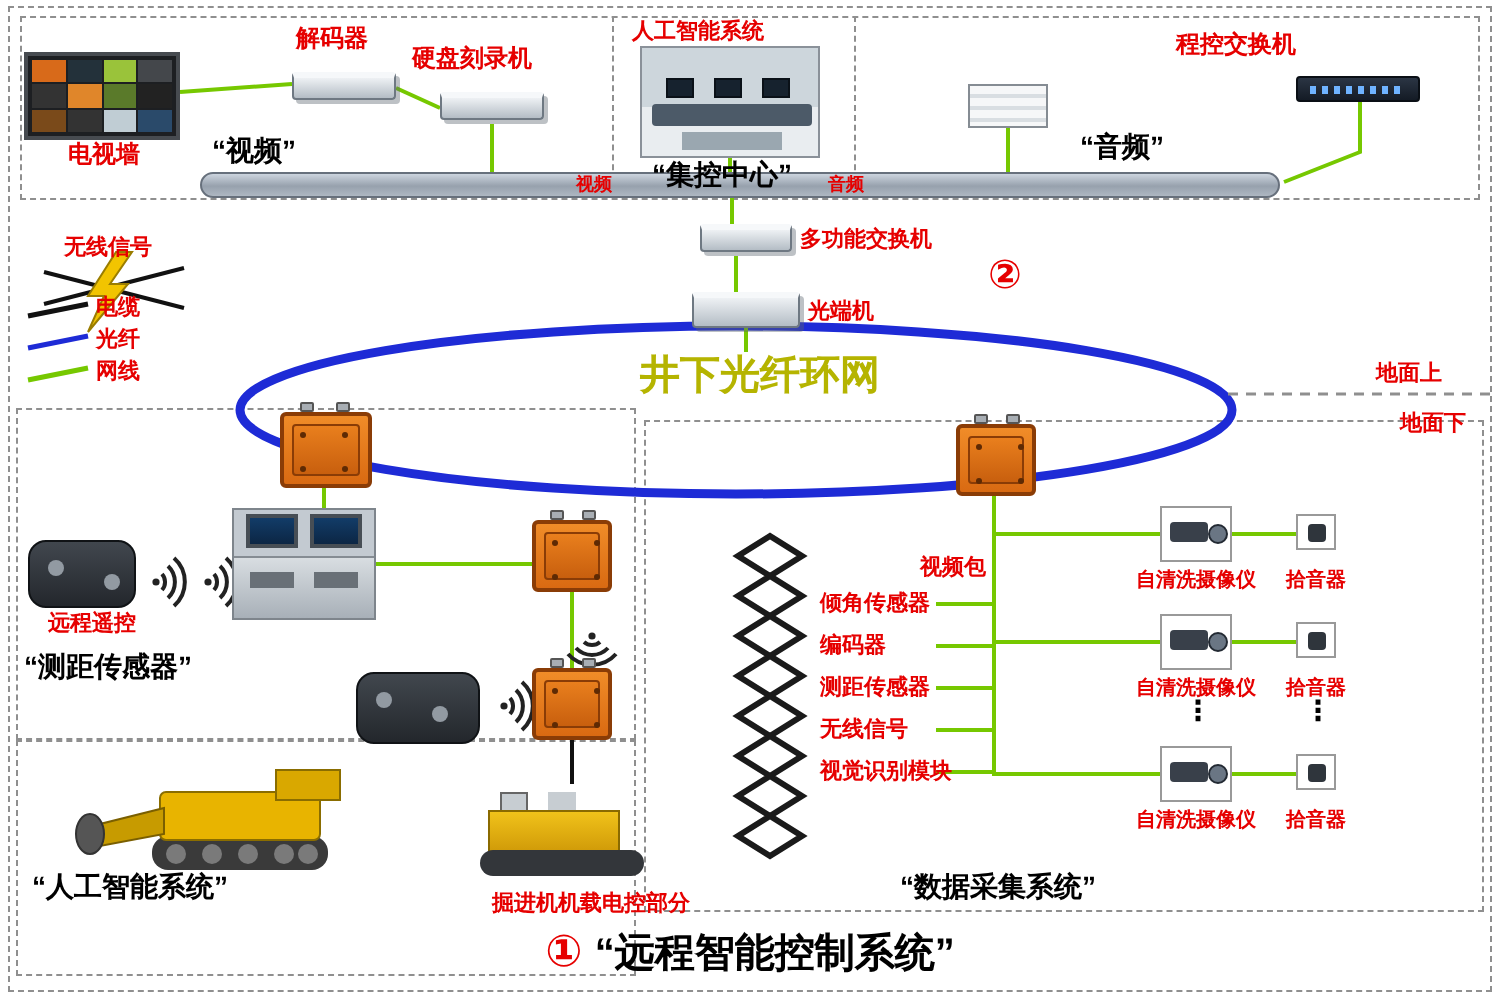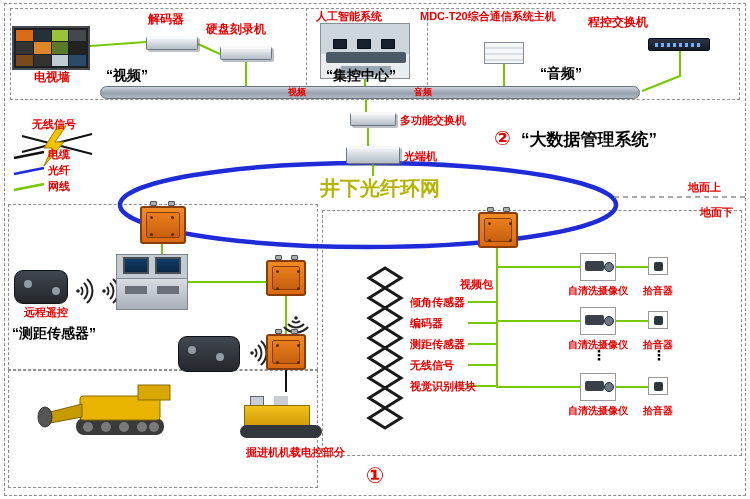--- a/index.html
+++ b/index.html
@@ -181,23 +181,22 @@
   <div class="lbl blk f14" style="left:106px;top:68px">“视频”</div>
 
   <div class="lbl red f11" style="left:316px;top:10px">人工智能系统</div>
   <div class="ctr" style="left:320px;top:23px;width:90px;height:56px">
     <span class="mon" style="left:12px"></span>
     <span class="mon" style="left:36px"></span>
     <span class="mon" style="left:60px"></span>
     <span class="desk"></span>
     <span class="base"></span>
   </div>
-  <div class="lbl blk f14" style="left:326px;top:68px">“集控中心”</div>
-
-  <div class="lbl red f11" style="left:420px;top:10px">MDC-T20综合通信系统主机</div>
+  <div class="lbl blk f14" style="left:326px;top:80px">“集控中心”</div>
+
   <div class="host" style="left:484px;top:42px;width:40px;height:22px"></div>
 
   <div class="lbl red f12" style="left:588px;top:16px">程控交换机</div>
   <div class="pbx" style="left:648px;top:38px;width:62px;height:13px"></div>
 
   <div class="lbl blk f14" style="left:540px;top:66px">“音频”</div>
 
   <div class="bus" style="left:100px;top:86px;width:540px;height:13px"></div>
   <div class="lbl red f9" style="left:288px;top:88px;z-index:6">视频</div>
   <div class="lbl red f9" style="left:414px;top:88px;z-index:6">音频</div>
@@ -207,21 +206,20 @@
   <div class="lbl red f11" style="left:48px;top:164px">光纤</div>
   <div class="lbl red f11" style="left:48px;top:180px">网线</div>
 
   <div class="dev" style="left:350px;top:112px;width:46px;height:14px"></div>
   <div class="lbl red f11" style="left:400px;top:114px">多功能交换机</div>
 
   <div class="dev" style="left:346px;top:146px;width:54px;height:18px"></div>
   <div class="lbl red f11" style="left:404px;top:150px">光端机</div>
 
   <div class="lbl red f20" style="left:494px;top:127px">②</div>
-  <div class="lbl blk f17" style="left:521px;top:131px">“大数据管理系统”</div>
 
   <div class="lbl olive f15" style="left:320px;top:177px;z-index:2">井下光纤环网</div>
   <div class="lbl red f11" style="left:688px;top:181px">地面上</div>
   <div class="lbl red f11" style="left:700px;top:206px">地面下</div>
 
   <div class="obox" style="left:140px;top:206px;width:46px;height:38px">
     <span class="g" style="left:8px"></span>
     <span class="g" style="left:26px"></span>
     <span class="panel">
         <span class="b"></span>
@@ -261,20 +259,21 @@
     <circle cx="52" cy="51" r="5" fill="#7a7a7a"></circle>
       <circle cx="70" cy="51" r="5" fill="#7a7a7a"></circle>
     <circle cx="88" cy="51" r="5" fill="#7a7a7a"></circle>
       <circle cx="106" cy="51" r="5" fill="#7a7a7a"></circle>
       <circle cx="118" cy="51" r="5" fill="#7a7a7a"></circle>
     <rect x="44" y="20" width="80" height="24" rx="3" fill="#e8b400" stroke="#8a6d00"></rect>
     <rect x="102" y="9" width="32" height="15" fill="#d9a800" stroke="#8a6d00"></rect>
     <polygon points="46,28 14,36 6,41 14,47 46,41" fill="#c79b00" stroke="#7a5f00"></polygon>
     <ellipse cx="9" cy="41" rx="7" ry="10" fill="#555" stroke="#333"></ellipse>
   </svg>
+  <div class="lbl blk f14" style="left:16px;top:436px">“人工智能系统”</div>
 
   <div class="mpart" style="left:238px;top:390px;width:86px;height:50px">
     <span class="mbox"></span>
     <span class="mbody"></span>
     <span class="track"></span>
   </div>
   <div class="lbl red f11" style="left:246px;top:446px">掘进机机载电控部分</div>
 
   <div class="obox" style="left:478px;top:212px;width:40px;height:36px">
     <span class="g" style="left:7px"></span>
@@ -301,18 +300,20 @@
   <div class="pick" style="left:648px;top:257px;width:20px;height:18px"></div>
   <div class="pick" style="left:648px;top:311px;width:20px;height:18px"></div>
   <div class="pick" style="left:648px;top:377px;width:20px;height:18px"></div>
   <div class="lbl red f10" style="left:643px;top:285px">拾音器</div>
   <div class="lbl red f10" style="left:643px;top:339px">拾音器</div>
   <div class="lbl red f10" style="left:643px;top:405px">拾音器</div>
 
   <div class="lbl blk f14" style="left:592px;top:348px">⋮</div>
   <div class="lbl blk f14" style="left:652px;top:348px">⋮</div>
 
+  <div class="lbl blk f14" style="left:450px;top:436px">“数据采集系统”</div>
 
   <div class="abs" style="left:150px;top:460px;width:450px;height:32px;display:flex;align-items:center;justify-content:center;gap:6px;z-index:5">
     <span class="red f22">①</span>
+    <span class="blk f20">“远程智能控制系统”</span>
   </div>
 
 </div>
 
 </body></html>

